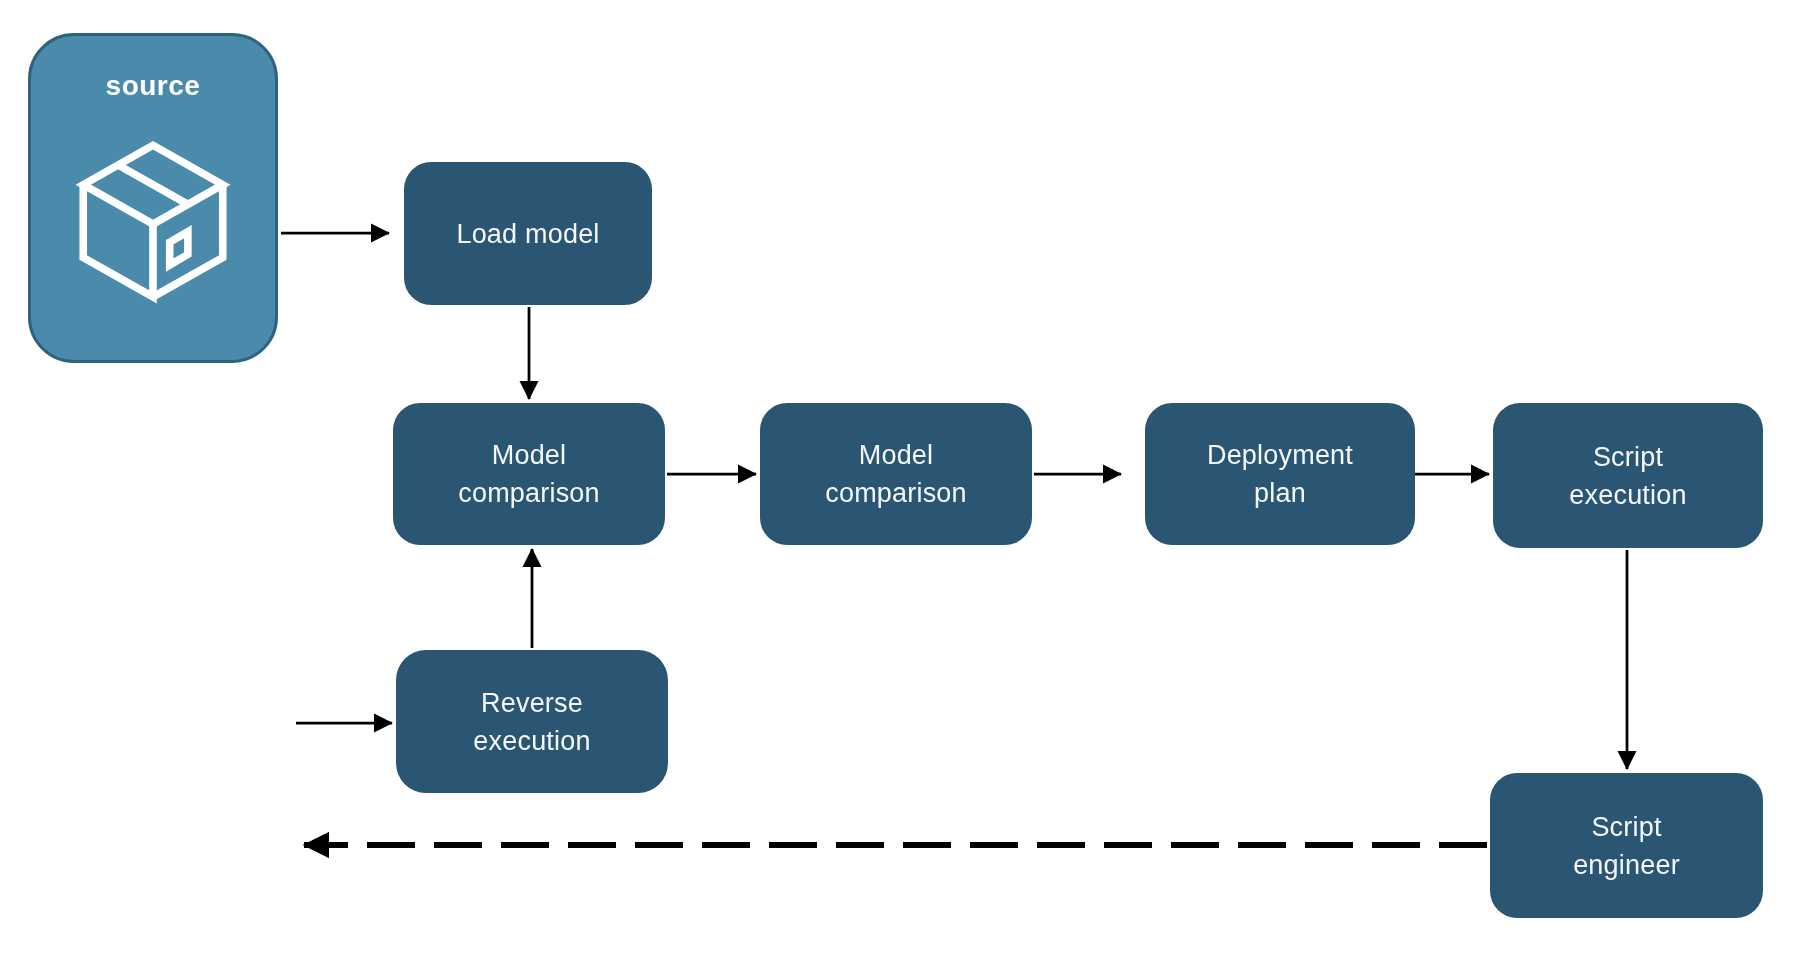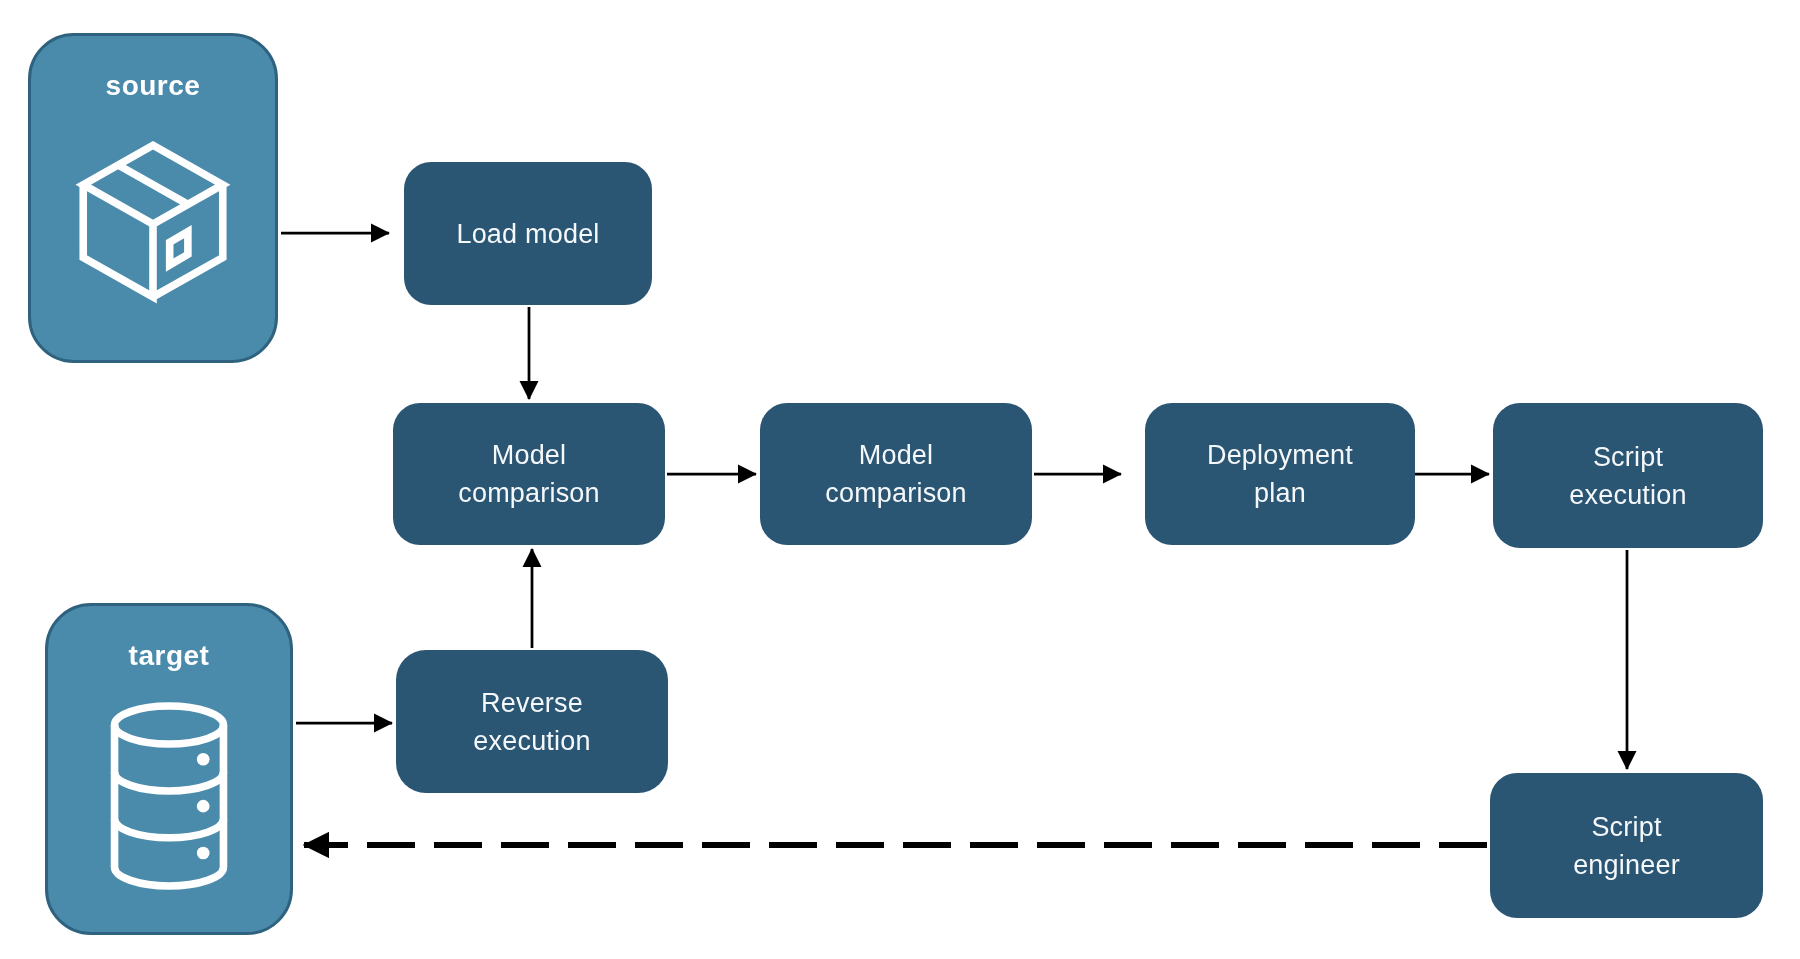--- a/index.html
+++ b/index.html
@@ -103,38 +103,20 @@
       <g stroke="#ffffff" stroke-width="5" fill="none" stroke-linejoin="miter">
         <path d="M60 14 L106 40 L60 66 L14 40 Z"></path>
         <path d="M14 40 L14 88 L60 114 L60 66"></path>
         <path d="M106 40 L106 88 L60 114"></path>
         <path d="M37 27 L83 53"></path>
         <path d="M71 78 L83 71 L83 86 L71 93 Z"></path>
       </g>
     </svg>
   </div>
 
-  <div class="endpoint" id="e-target">
-    <div class="endpoint-label">target</div>
-    <svg class="endpoint-icon" width="152" height="212" viewBox="0 0 120 160" style="margin-top:10px">
-      <g stroke="#ffffff" stroke-width="6" fill="none">
-        <ellipse cx="60" cy="24" rx="43" ry="15"></ellipse>
-        <path d="M17 24 L17 136"></path>
-        <path d="M103 24 L103 136"></path>
-        <path d="M17 136 A43 15 0 0 0 103 136"></path>
-        <path d="M17 61 A43 15 0 0 0 103 61"></path>
-        <path d="M17 98 A43 15 0 0 0 103 98"></path>
-      </g>
-      <g fill="#ffffff" stroke="none">
-        <circle cx="87" cy="51" r="5"></circle>
-        <circle cx="87" cy="88" r="5"></circle>
-        <circle cx="87" cy="125" r="5"></circle>
-      </g>
-    </svg>
-  </div>
 
   <div class="node" id="n-load-model">
     <div>Load model</div>
     <div></div>
   </div>
 
   <div class="node" id="n-model-comparison">
     <div>Model</div>
     <div>comparison</div>
   </div>

